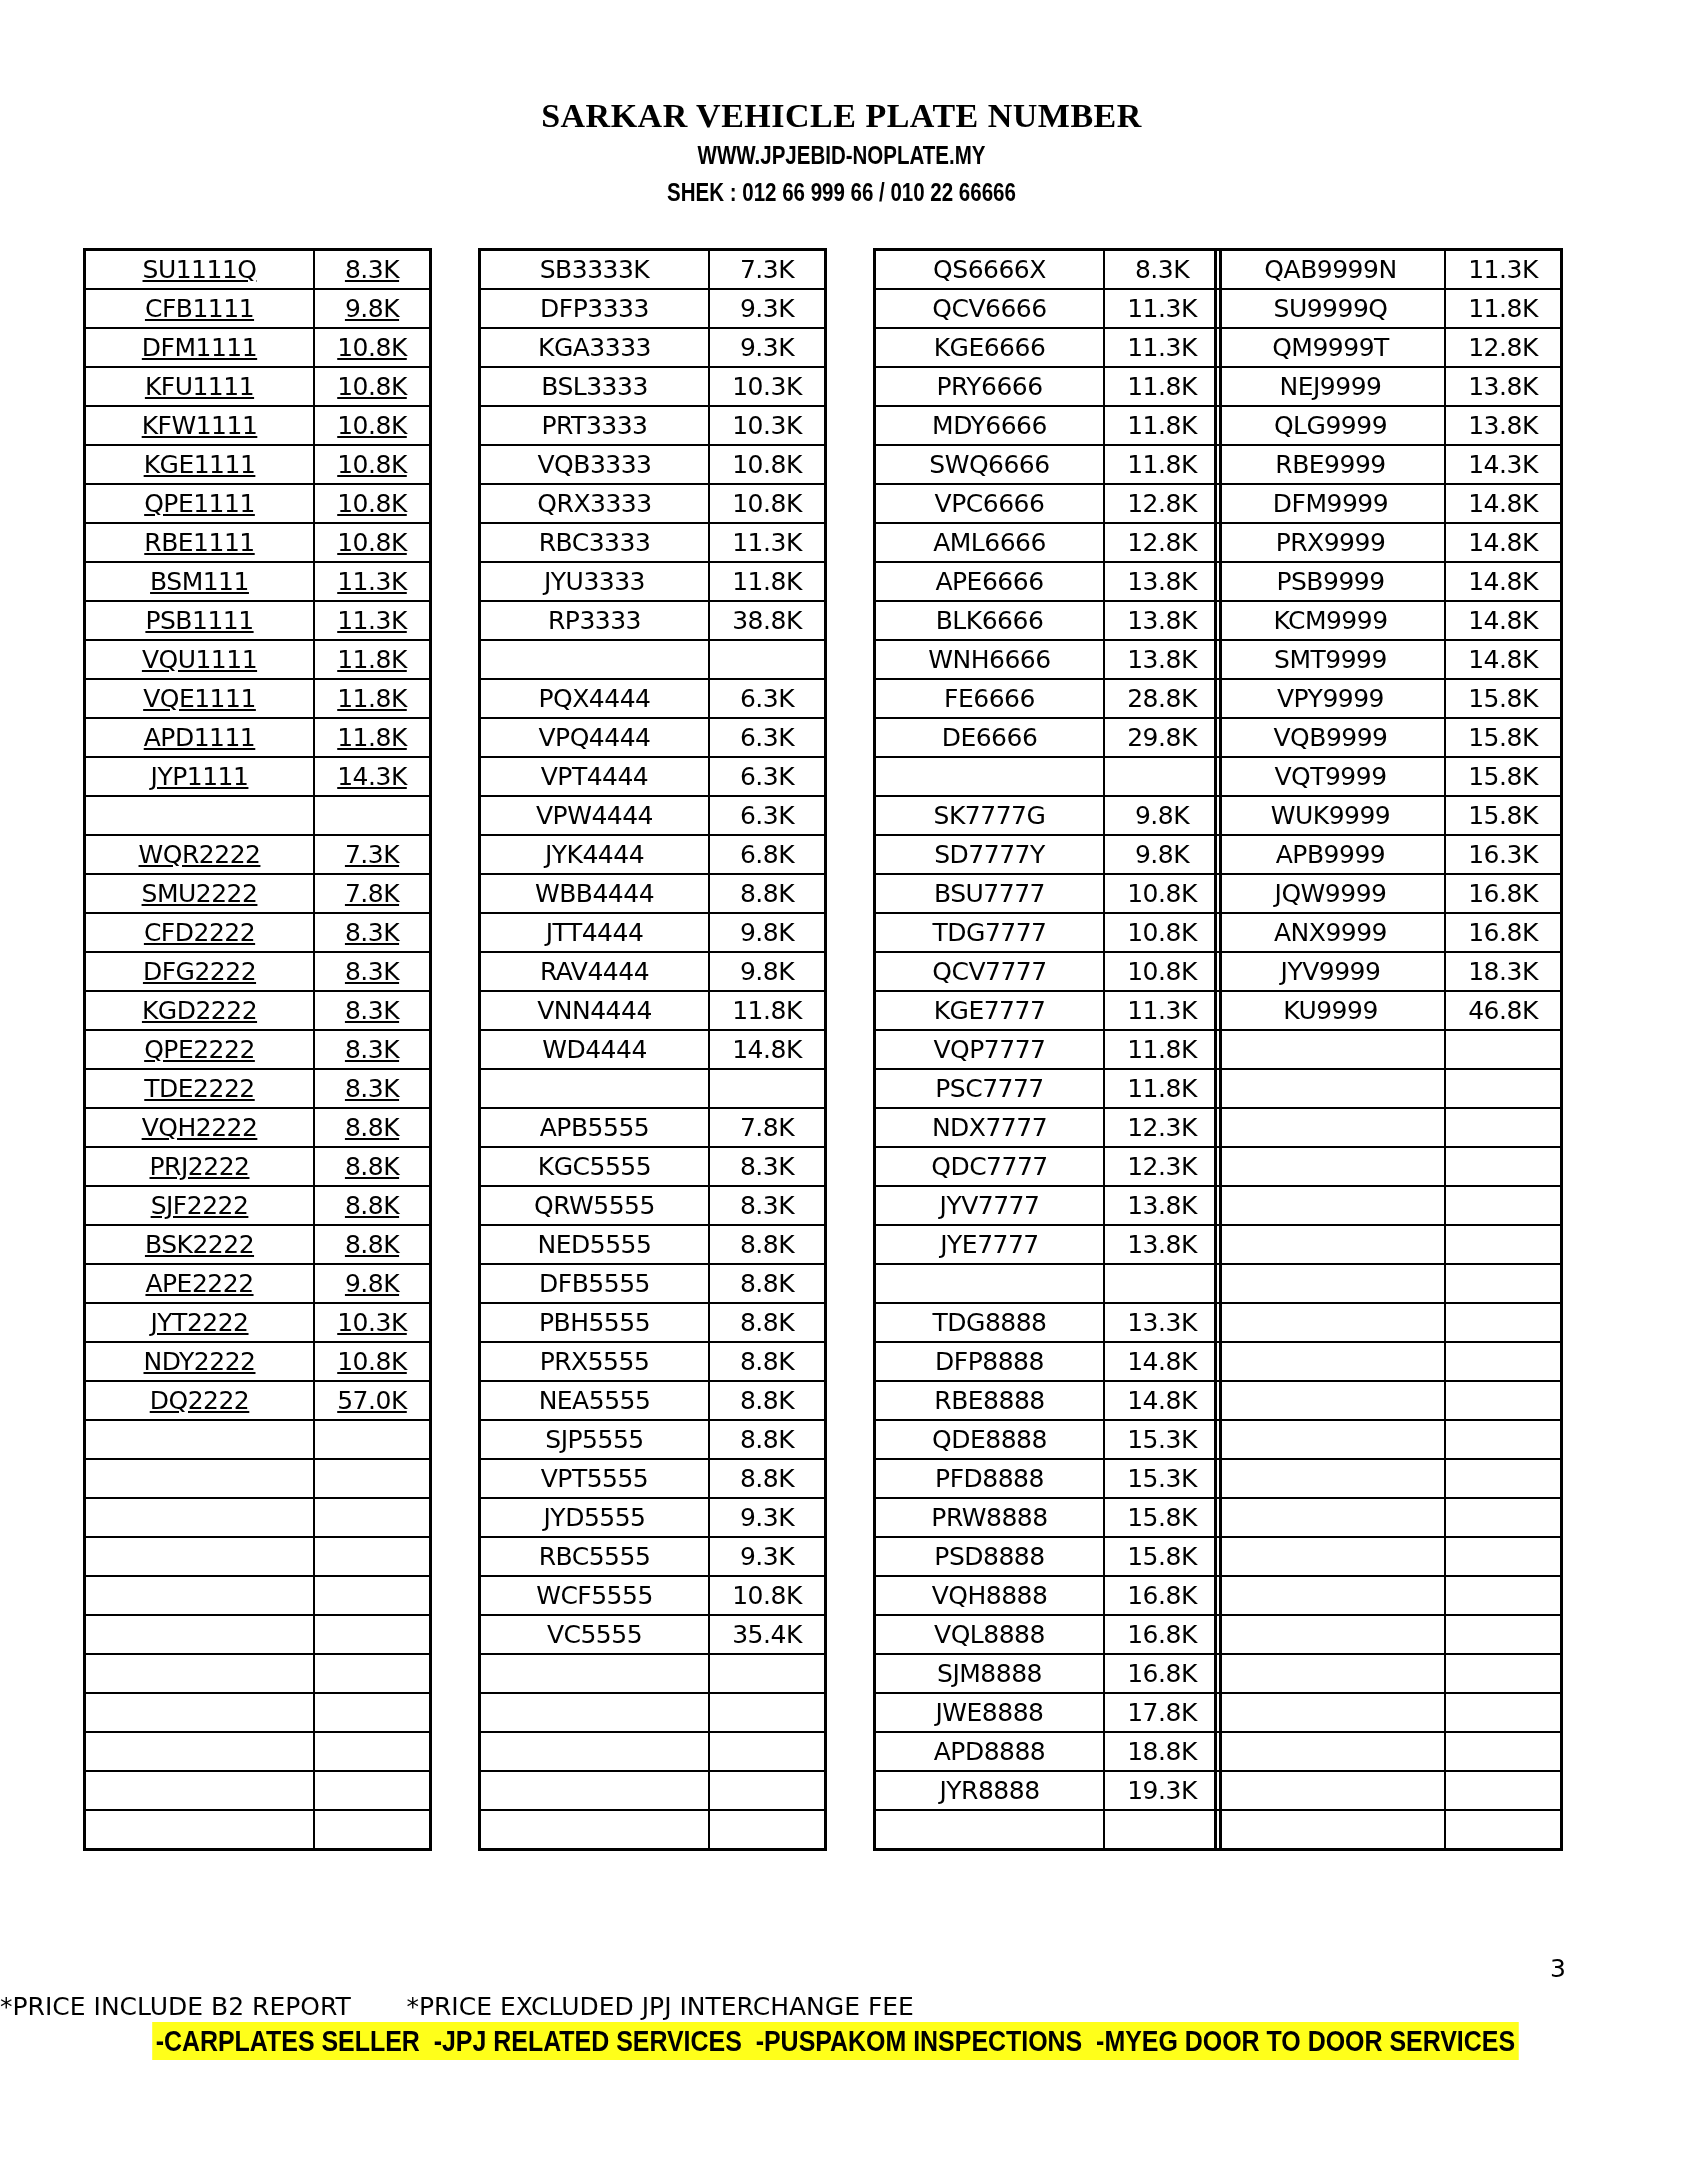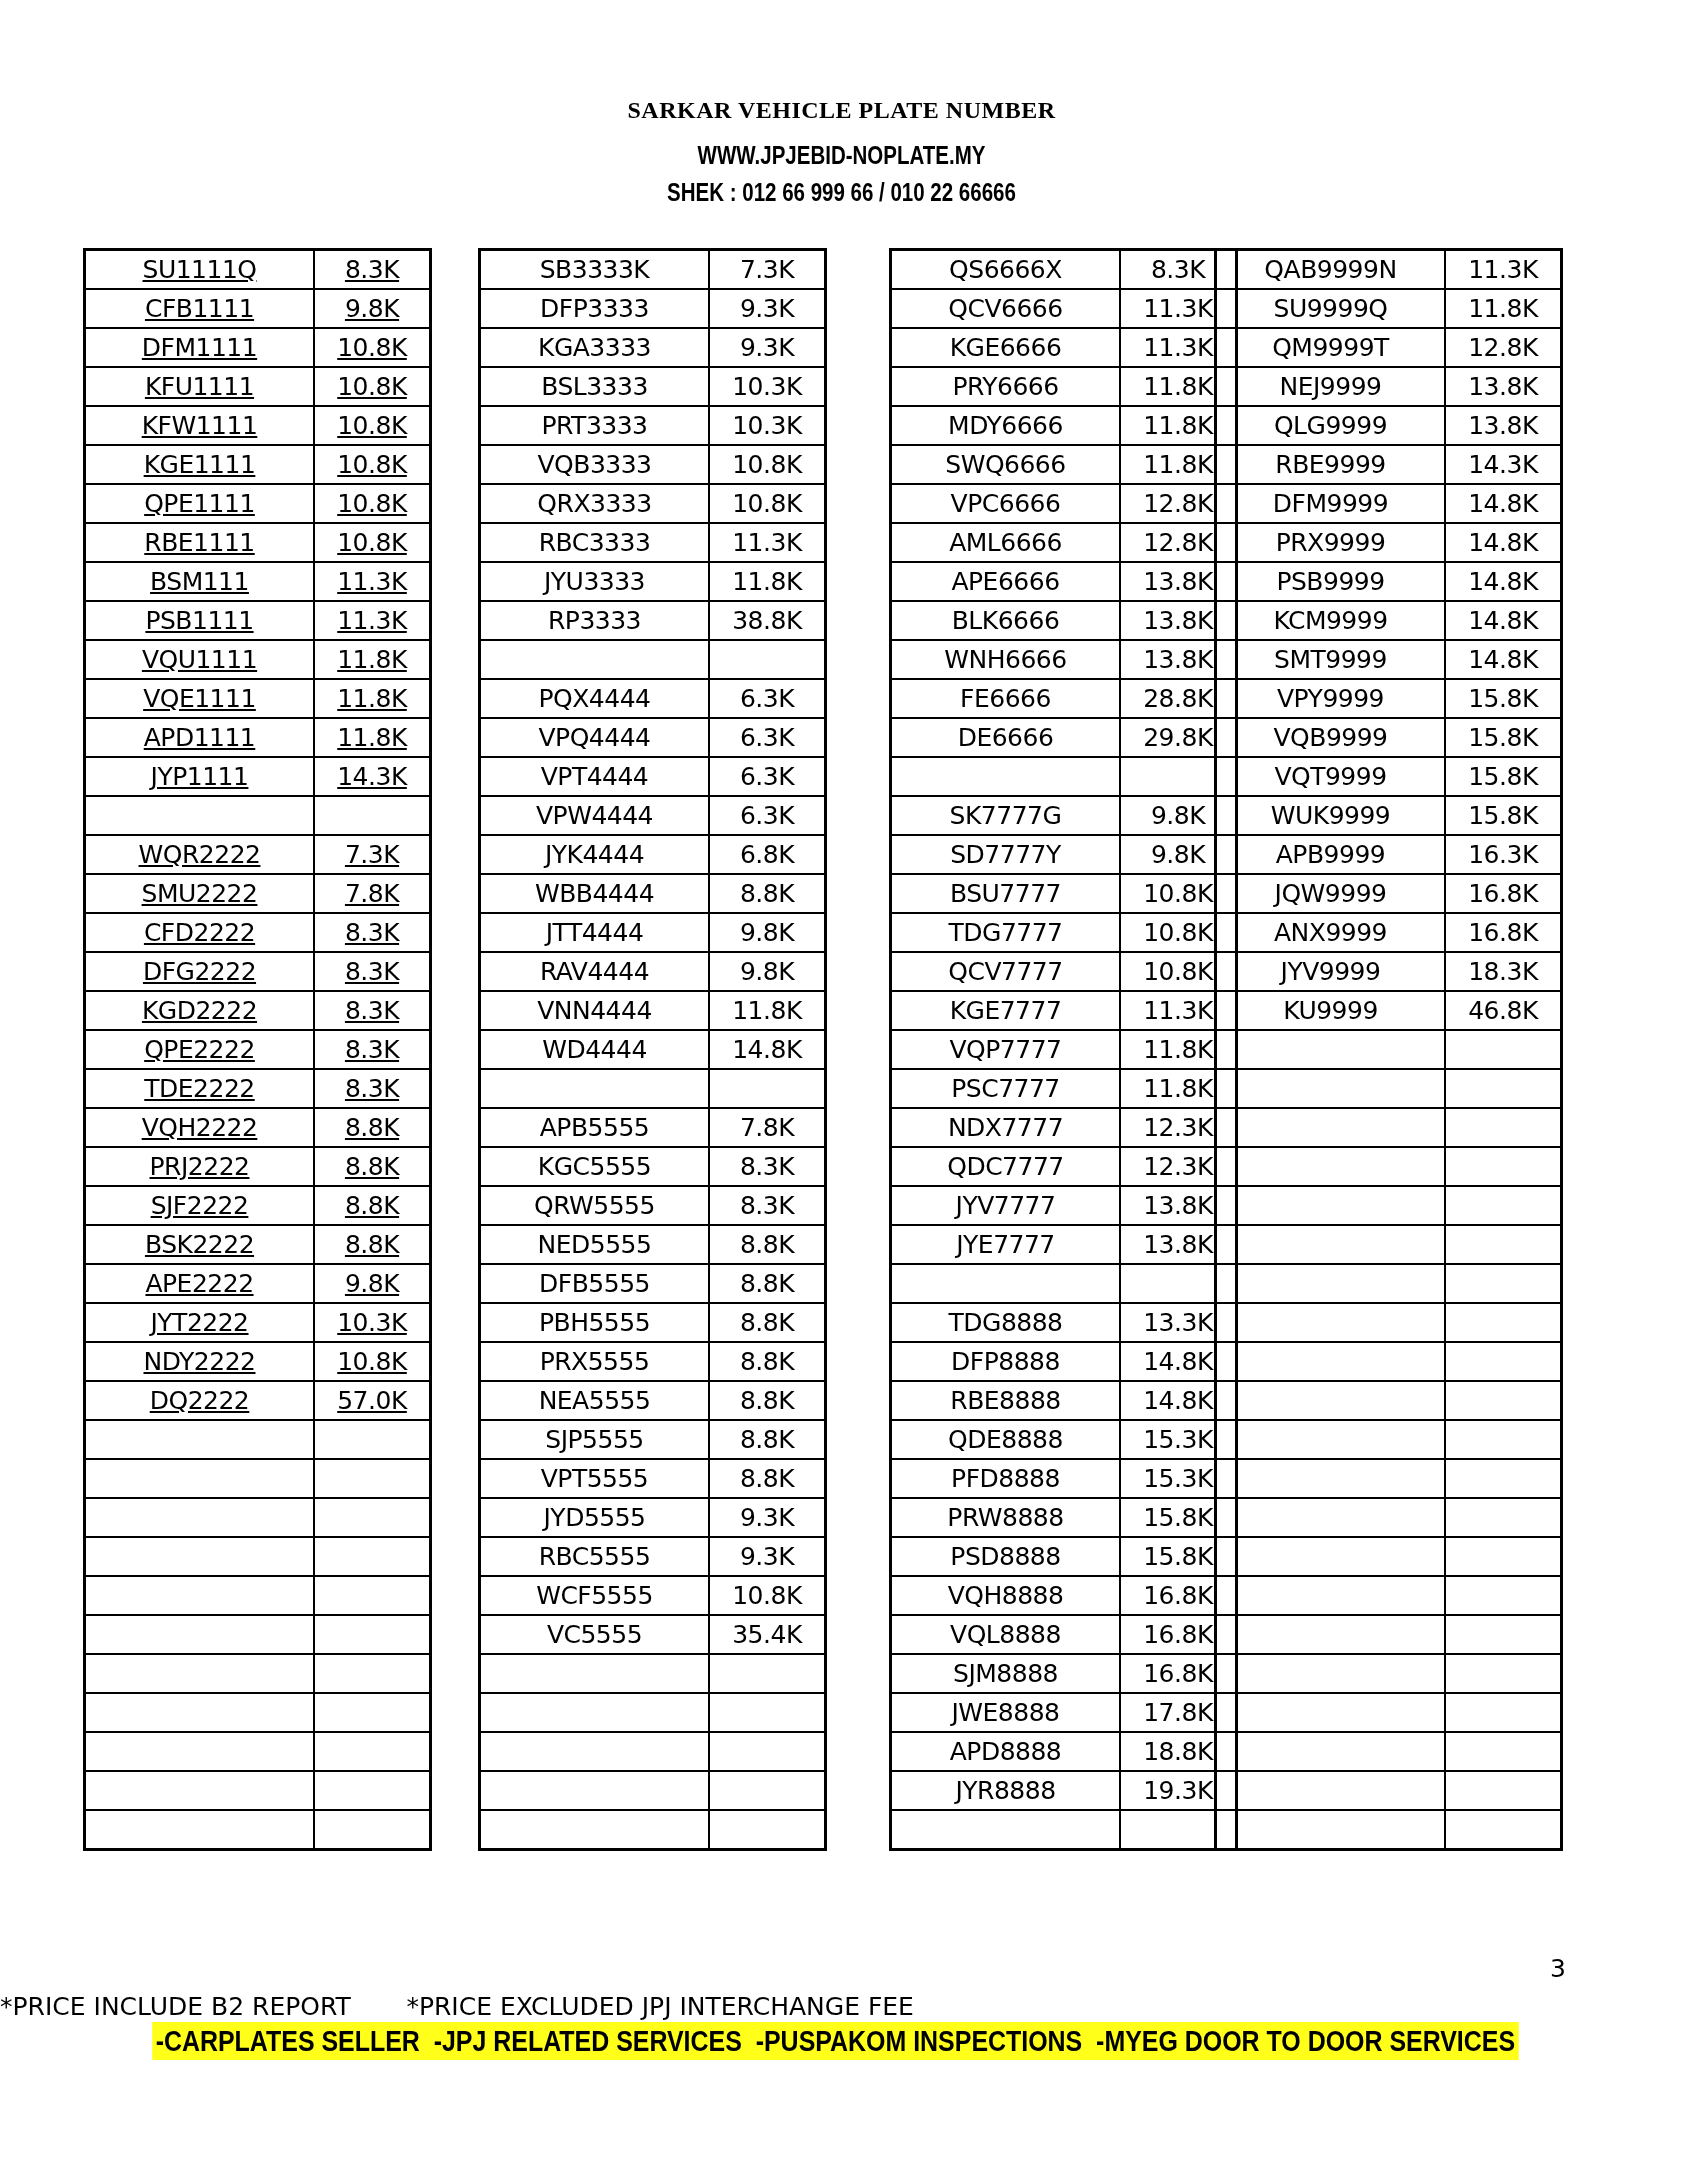--- a/index.html
+++ b/index.html
@@ -1,27 +1,27 @@
 <!DOCTYPE html>
 <html><head>
 <meta charset="utf-8">
 <style>
   html, body { margin: 0; padding: 0; background: #ffffff; }
   body { width: 1683px; height: 2178px; position: relative; overflow: hidden; font-family: "Liberation Sans", "DejaVu Sans", sans-serif; color: #000; }
-  .title { position: absolute; top: 97px; left: 0; width: 1683px; text-align: center; font-family: "Liberation Serif", "DejaVu Serif", serif; font-weight: bold; font-size: 24px; letter-spacing: 0.5px; }
+  .title { position: absolute; top: 97px; left: 0; width: 1683px; text-align: center; font-family: "Liberation Serif", "DejaVu Serif", serif; font-weight: bold; font-size: 34px; letter-spacing: 0.5px; }
   .subtitle { position: absolute; left: 0; width: 1683px; text-align: center; font-family: "Liberation Sans", sans-serif; font-weight: bold; font-size: 25px; transform: scaleX(0.82); }
   .website { top: 141px; }
   .contact { top: 178px; }
   table.plates { position: absolute; top: 248px; border-collapse: collapse; border: 3px solid #000; table-layout: fixed; }
   table.plates td { border: 2px solid #000; height: 37px; padding: 0; text-align: center; font-family: "DejaVu Sans", sans-serif; font-size: 25px; line-height: 37px; letter-spacing: -0.5px; white-space: nowrap; overflow: hidden; }
   table.plates td.plate { width: 227px; }
   table.plates td.price { width: 114px; }
   #t1 { left: 83px; text-decoration: underline; }
   #t2 { left: 478px; }
-  #t3 { left: 873px; margin-left: 16px; }
+  #t3 { left: 873px; }
   #t4 { left: 1214px; }
   .page-num { position: absolute; top: 1954px; left: 1550px; font-family: "DejaVu Sans", sans-serif; font-size: 25px; }
   .notes { position: absolute; top: 1992px; left: 0; width: 1683px; font-family: "DejaVu Sans", sans-serif; font-size: 25px; white-space: pre; }
   .services-wrap { position: absolute; top: 2022px; left: 0; width: 1670px; text-align: center; }
   .services { display: inline-block; background: #ffff1a; font-family: "Liberation Sans", sans-serif; font-weight: bold; font-size: 29px; line-height: 38px; padding: 0 4px; white-space: pre; transform: scaleX(0.86); transform-origin: center; }
 </style>
 </head>
 <body>
 
 <div class="title">SARKAR VEHICLE PLATE NUMBER</div>

